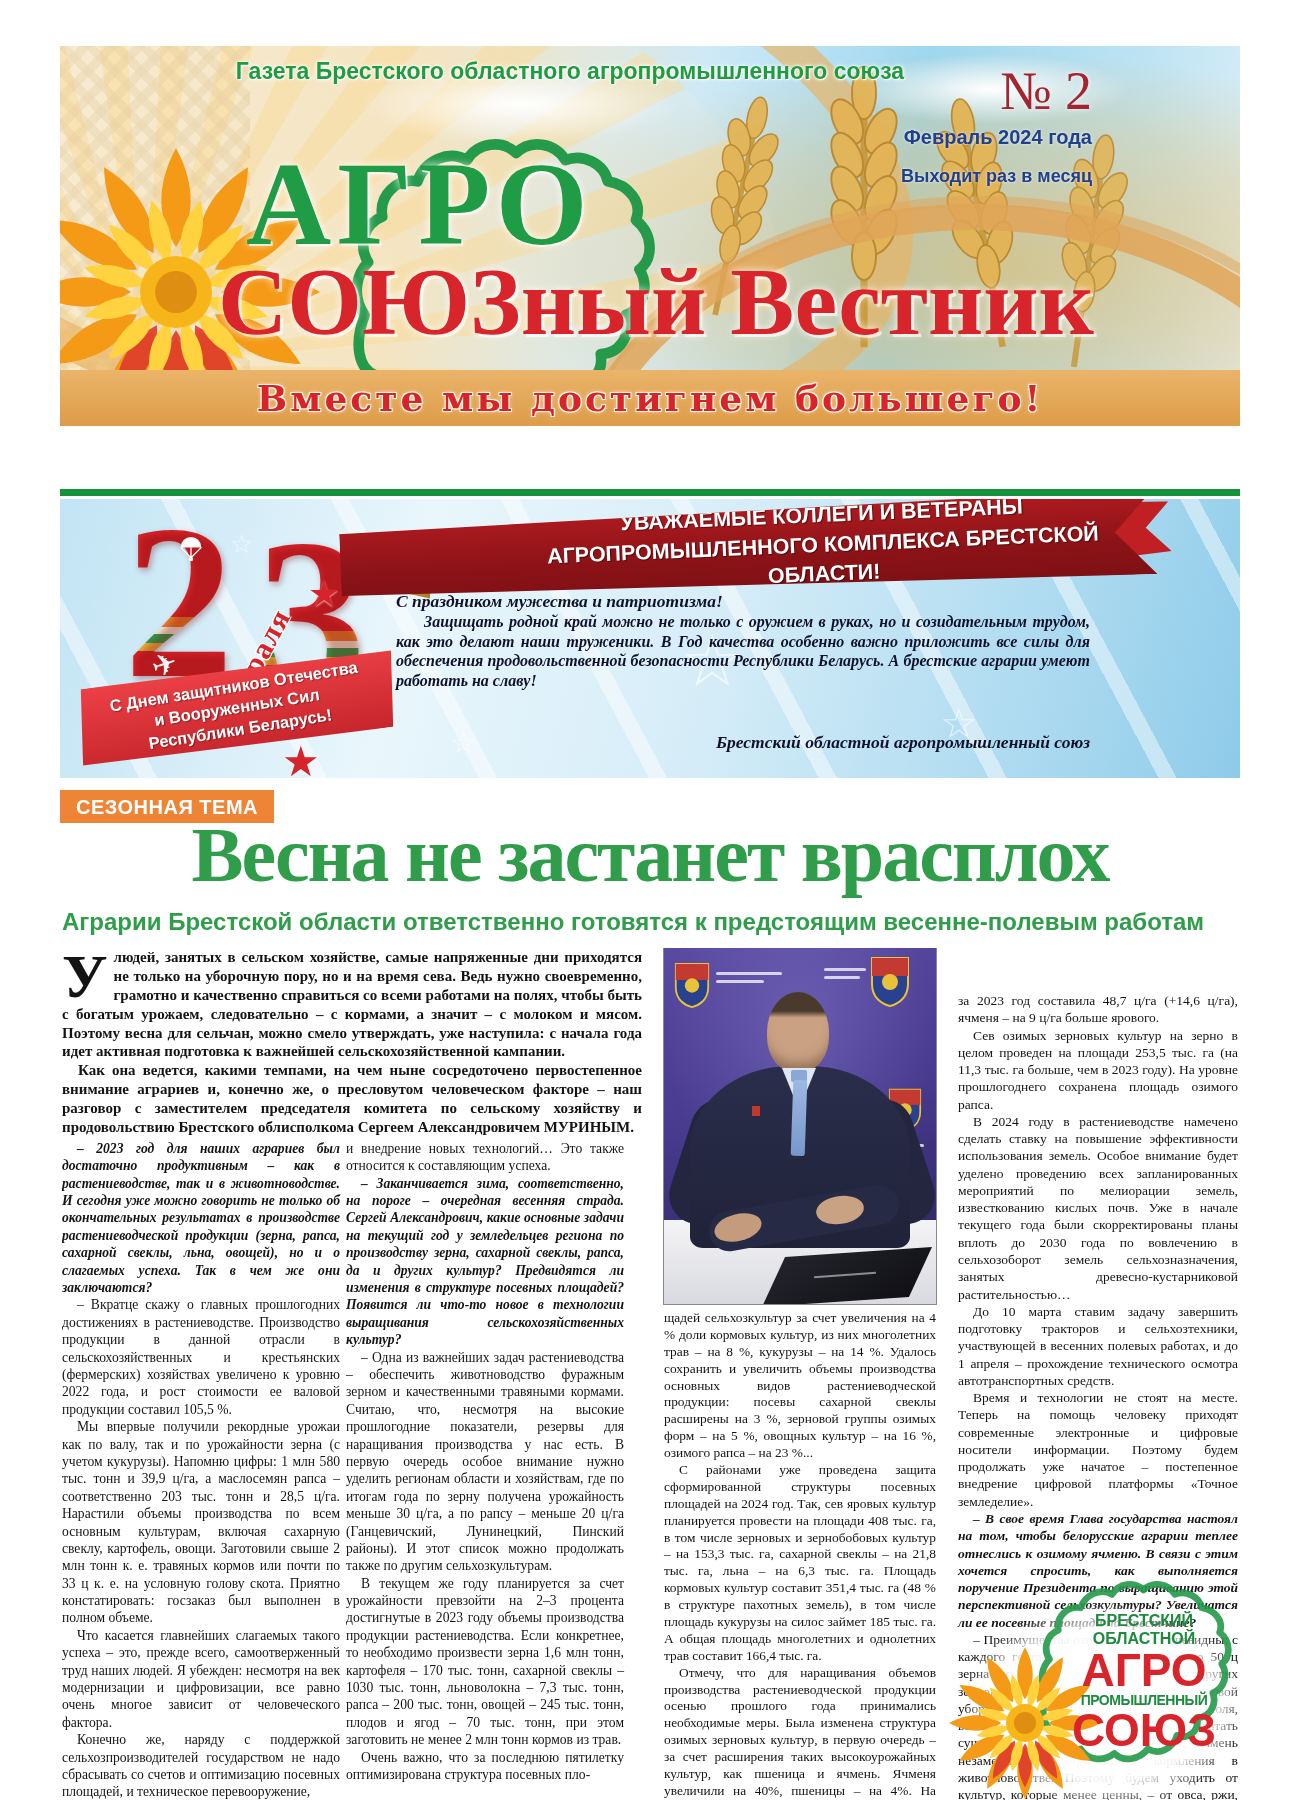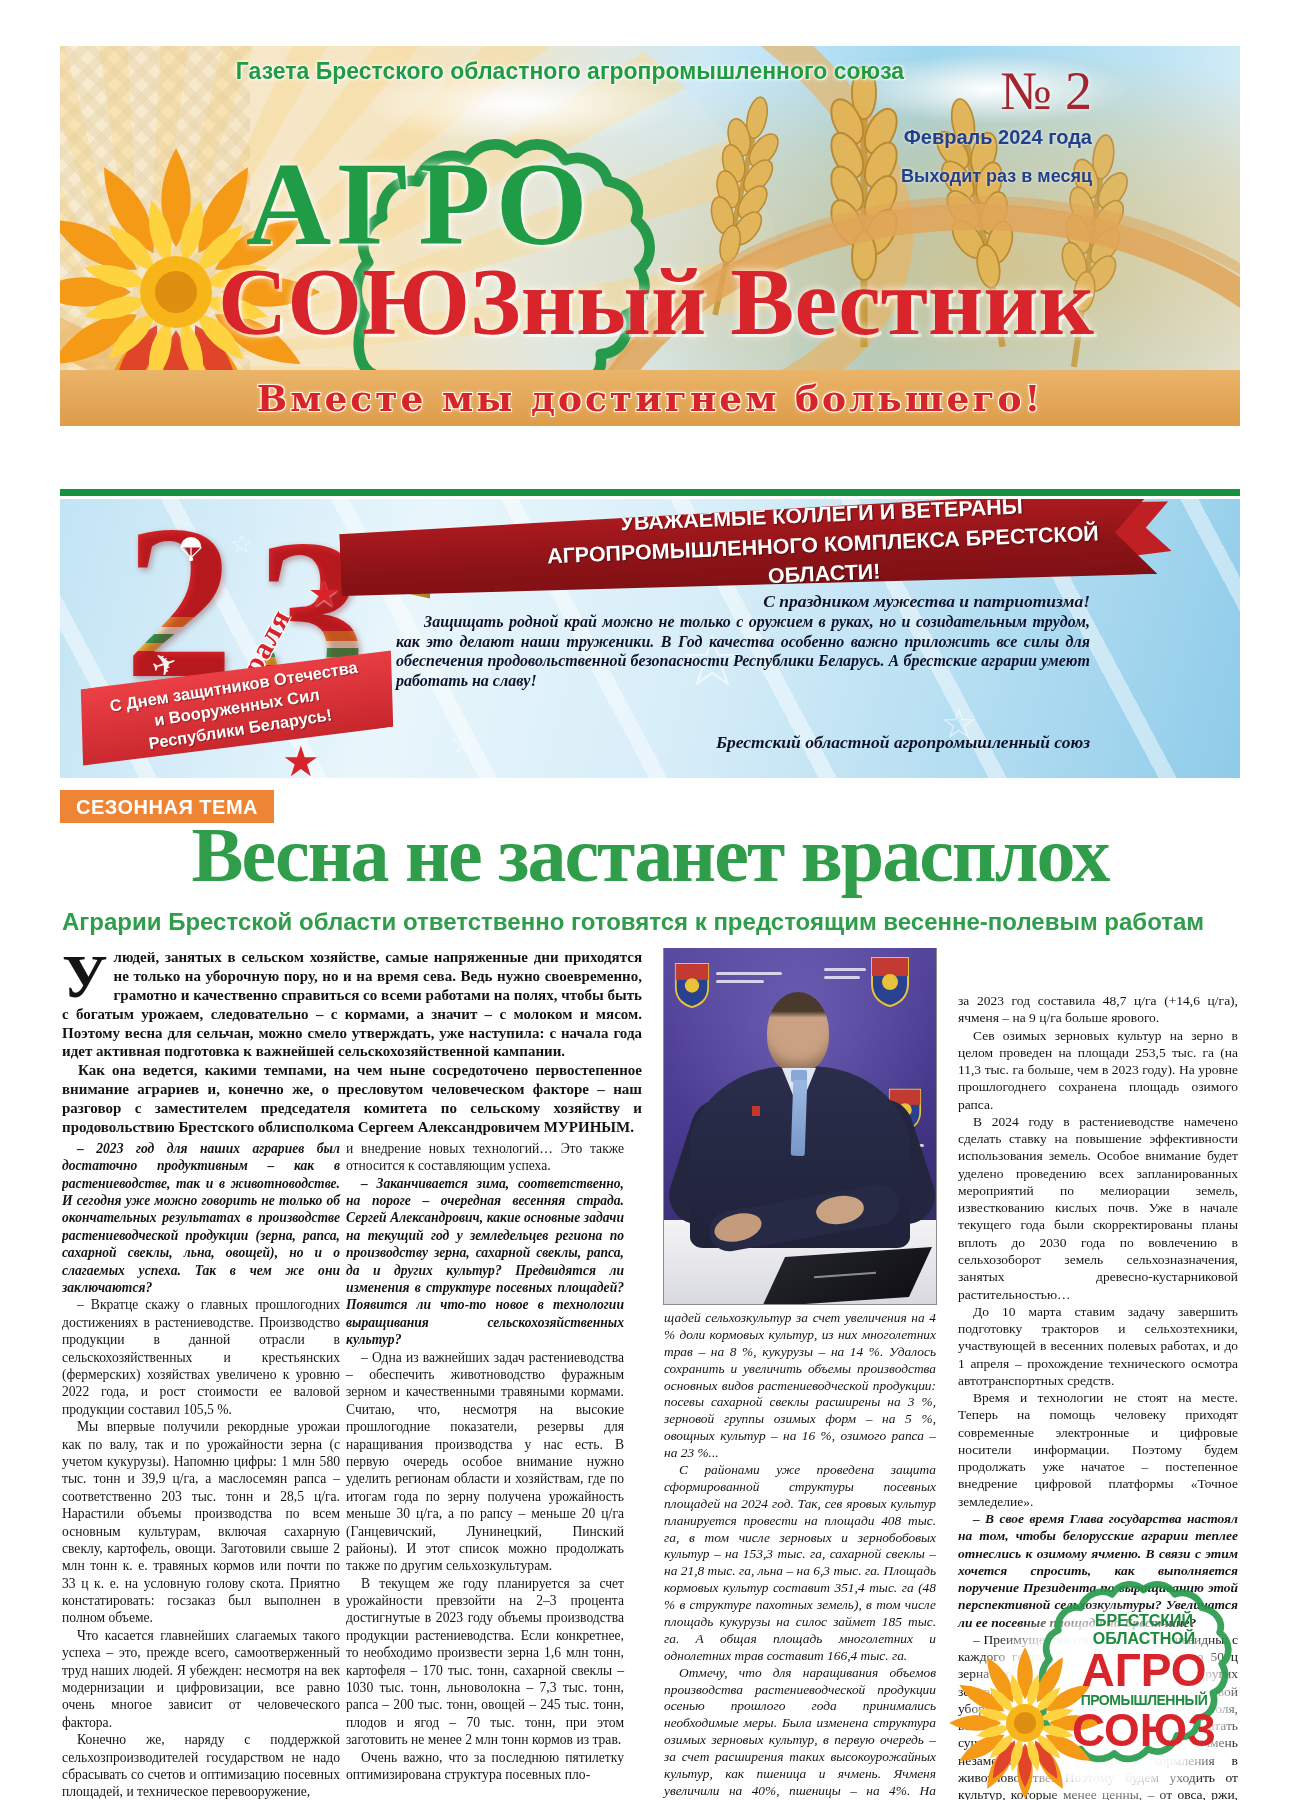--- a/index.html
+++ b/index.html
@@ -73,21 +73,21 @@
   .bn-ribbon div{font:bold 21.5px/1.35 "Liberation Sans",sans-serif;color:#fff;text-align:center;
     text-shadow:1px 1px 1px rgba(0,0,0,.45);}
   .bn-side{position:absolute;left:16px;top:166px;width:322px;height:86px;z-index:4;transform:rotate(-9deg);
     background:linear-gradient(180deg,#ec4046,#c6262c);clip-path:polygon(3% 0,100% 12%,97% 100%,0 88%);
     display:flex;flex-direction:column;align-items:center;justify-content:center;
     box-shadow:3px 4px 6px rgba(40,60,90,.35);}
   .bn-side div{font:bold 16.5px/1.3 "Liberation Sans",sans-serif;color:#fff;text-shadow:1px 1px 1px rgba(0,0,0,.35);}
   .bn-text{position:absolute;left:336px;top:92px;width:694px;font:bold italic 16px/1.22 "Liberation Serif",serif;
     color:#10122b;}
   .bn-text p{margin:0;}
-  .bn-text p.center{text-align:right;font-size:17.5px;}
+  .bn-text p.center{text-align:left;font-size:17.5px;}
   .bn-text p.ind{text-indent:28px;text-align:justify;}
   .bn-sign{position:absolute;left:336px;top:233px;width:694px;text-align:right;
     font:bold italic 17.5px "Liberation Serif",serif;color:#10122b;}
 
   
   .section-label{position:absolute;left:60px;top:790px;background:#ee8536;color:#fff;
     font:bold 20px/1 "Liberation Sans",sans-serif;padding:7px 16px 6px;letter-spacing:.5px;}
   .headline{position:absolute;left:60px;top:814px;width:1180px;margin:0;text-align:center;
     font:bold 78px/1.05 "Liberation Serif",serif;color:#2f9d4a;letter-spacing:-2px;}
   .subhead{position:absolute;left:62px;top:908px;width:1176px;
@@ -98,21 +98,21 @@
   .lede{font-weight:bold;font-size:15px;line-height:1.26;text-align:justify;}
   .lede p{margin:0;}
   .lede p.ind{text-indent:16px;}
   .dropcap{float:left;font-size:62px;line-height:.82;padding:3px 6px 0 0;font-weight:bold;}
   .pair{display:flex;gap:6px;margin-top:3px;}
   .pair .col{width:278px;font-size:13.6px;}
   .col{font-size:13.6px;line-height:1.28;text-align:justify;}
   .col p{margin:0;text-indent:15px;}
   .col p.cont{text-indent:0;}
   .col p.q{font-style:italic;font-weight:bold;}
-  .col3{width:272px;flex:none;font-size:13.4px;line-height:1.26;font-style:italic;}
+  .col3{width:272px;flex:none;font-size:13.4px;line-height:1.26;}
   .col4{width:280px;flex:none;position:relative;font-size:13.5px;line-height:1.28;margin-top:44px;}
   .cont-note{text-align:right;font:bold italic 15px "Liberation Serif",serif;margin-top:4px;}
   .cont-note span{text-decoration:underline;}
 
   
   .photo{width:272px;height:356px;margin-bottom:6px;position:relative;overflow:hidden;outline:1px solid #8a8a8a;
     background:linear-gradient(168deg,#5a4aa2 0%,#483a8e 45%,#3a2f77 70%,#352a6b 78%);}
   .photo .spot{position:absolute;left:0;top:0;width:100%;height:75%;
     background:radial-gradient(ellipse at 50% 30%,rgba(130,118,200,.5),transparent 70%);}
   .ph-desk{position:absolute;left:0;bottom:0;width:100%;height:84px;

